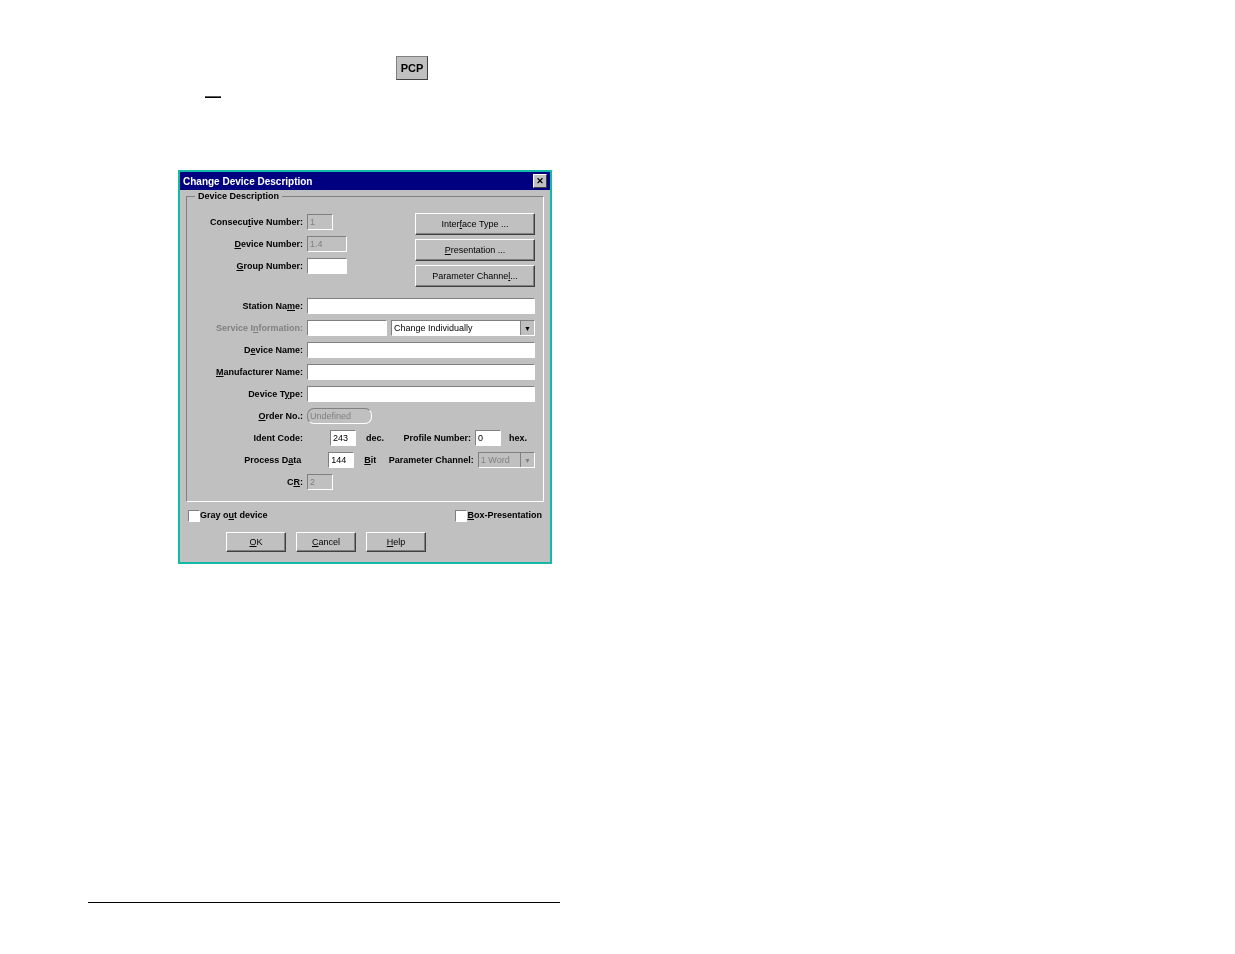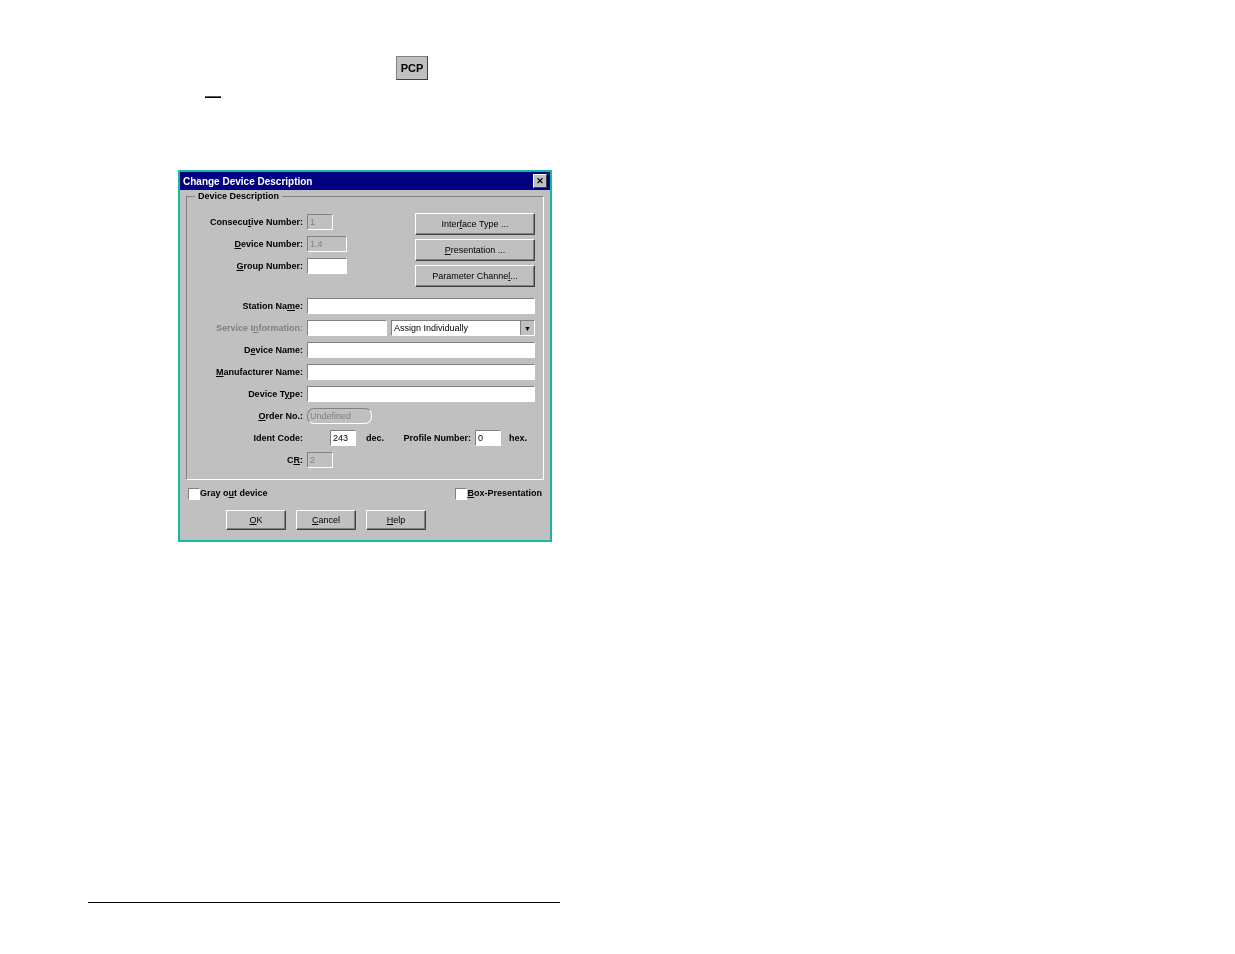--- a/index.html
+++ b/index.html
@@ -284,21 +284,21 @@
           <div class="row">
             <div class="lbl"><span>Station Na</span><span class="u">m</span><span>e:</span></div>
             <div class="input wide"></div>
           </div>
 
           <div class="row">
             <div class="lbl disabled"><span>Service I</span><span class="u">n</span><span>formation:</span></div>
             <div class="input" style="width:80px"></div>
             <div style="width:4px"></div>
             <div class="select white" style="flex:1">
-              <span>Assign Individually</span>
+              <span>Change Individually</span>
               <div class="caret">▼</div>
             </div>
           </div>
 
           <div class="row">
             <div class="lbl"><span>D</span><span class="u">e</span><span>vice Name:</span></div>
             <div class="input wide"></div>
           </div>
 
           <div class="row">
@@ -320,20 +320,32 @@
             <div class="lbl"><span>Ident Code:</span></div>
             <div class="field-col">
               <div class="input short">243</div>
               <span class="unit">dec.</span>
             </div>
             <div class="lbl" style="width:80px"><span>Profile Number:</span></div>
             <div class="input short">0</div>
             <span class="unit">hex.</span>
           </div>
 
+          <div class="row">
+            <div class="lbl"><span>Process D</span><span class="u">a</span><span>ta</span></div>
+            <div class="field-col">
+              <div class="input short">144</div>
+              <span class="unit"><span class="u">B</span><span>it</span></span>
+            </div>
+            <div class="lbl" style="width:95px"><span>Parameter Channel:</span></div>
+            <div class="select grey" style="width:58px">
+              <span>1 Word</span>
+              <div class="caret">▼</div>
+            </div>
+          </div>
 
           <div class="row">
             <div class="lbl"><span>C</span><span class="u">R</span><span>:</span></div>
             <div class="input short disabled">2</div>
           </div>
 
         </div>
 
         <div class="bottom-row">
           <div class="checkbox">

